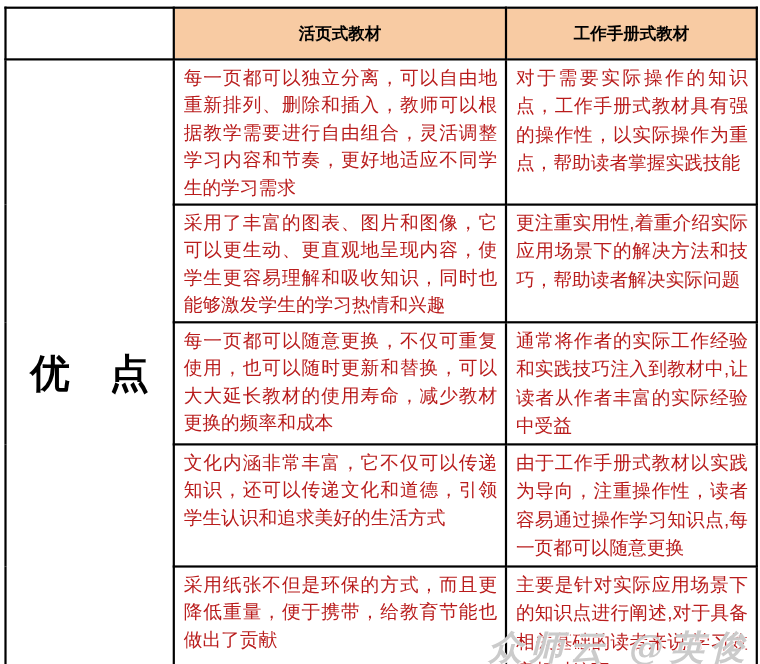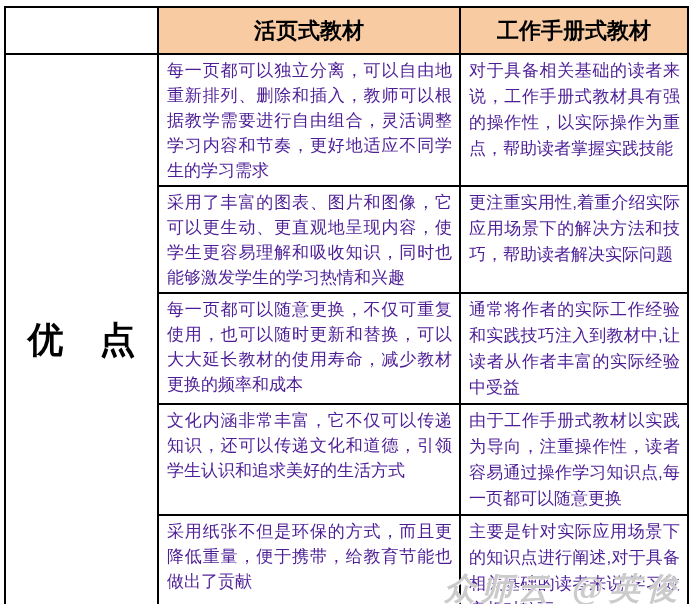--- a/index.html
+++ b/index.html
@@ -27,21 +27,21 @@
     table-layout: fixed;
     background: #ffffff;
   }
   table.comparison td, table.comparison th {
     border: 2px solid #000000;
     box-sizing: border-box;
     overflow: hidden;
   }
   th.hdr {
     background: #F8CBA3;
-    font-size: 22px;
+    font-size: 15px;
     font-weight: bold;
     color: #000000;
     text-align: center;
     vertical-align: middle;
     padding: 2px 17px;
   }
   th.corner {
     background: #ffffff;
   }
   tr.header-row { height: 47px; }
@@ -55,21 +55,21 @@
     font-weight: bold;
     text-align: center;
     vertical-align: middle;
     color: #000000;
     background: #ffffff;
     padding: 0;
   }
   td.body-cell {
     font-size: 17px;
     line-height: 25px;
-    color: #4c1d95;
+    color: #b91c1c;
     text-align: justify;
     text-justify: inter-character;
     vertical-align: top;
     padding: 3px 7px 2px 8px;
     background: #ffffff;
     word-break: break-all;
   }
   td.workbook-col {
     line-height: 26px;
   }
@@ -101,21 +101,21 @@
     </colgroup>
     <tbody>
         <tr class="header-row">
       <th class="hdr corner"></th>
       <th class="hdr">活页式教材</th>
       <th class="hdr">工作手册式教材</th>
     </tr>
     <tr class="r1">
       <td class="row-label" rowspan="5">优　点</td>
       <td class="body-cell">每一页都可以独立分离，可以自由地重新排列、删除和插入，教师可以根据教学需要进行自由组合，灵活调整学习内容和节奏，更好地适应不同学生的学习需求</td>
-      <td class="body-cell workbook-col">对于具备相关基础的读者来说，工作手册式教材具有强的操作性，以实际操作为重点，帮助读者掌握实践技能</td>
+      <td class="body-cell workbook-col">对于需要实际操作的知识点，工作手册式教材具有强的操作性，以实际操作为重点，帮助读者掌握实践技能</td>
     </tr>
     <tr class="r2">
       <td class="body-cell">采用了丰富的图表、图片和图像，它可以更生动、更直观地呈现内容，使学生更容易理解和吸收知识，同时也能够激发学生的学习热情和兴趣</td>
       <td class="body-cell workbook-col">更注重实用性,着重介绍实际应用场景下的解决方法和技巧，帮助读者解决实际问题</td>
     </tr>
     <tr class="r3">
       <td class="body-cell">每一页都可以随意更换，不仅可重复使用，也可以随时更新和替换，可以大大延长教材的使用寿命，减少教材更换的频率和成本</td>
       <td class="body-cell workbook-col">通常将作者的实际工作经验和实践技巧注入到教材中,让读者从作者丰富的实际经验中受益</td>
     </tr>
     <tr class="r4">

